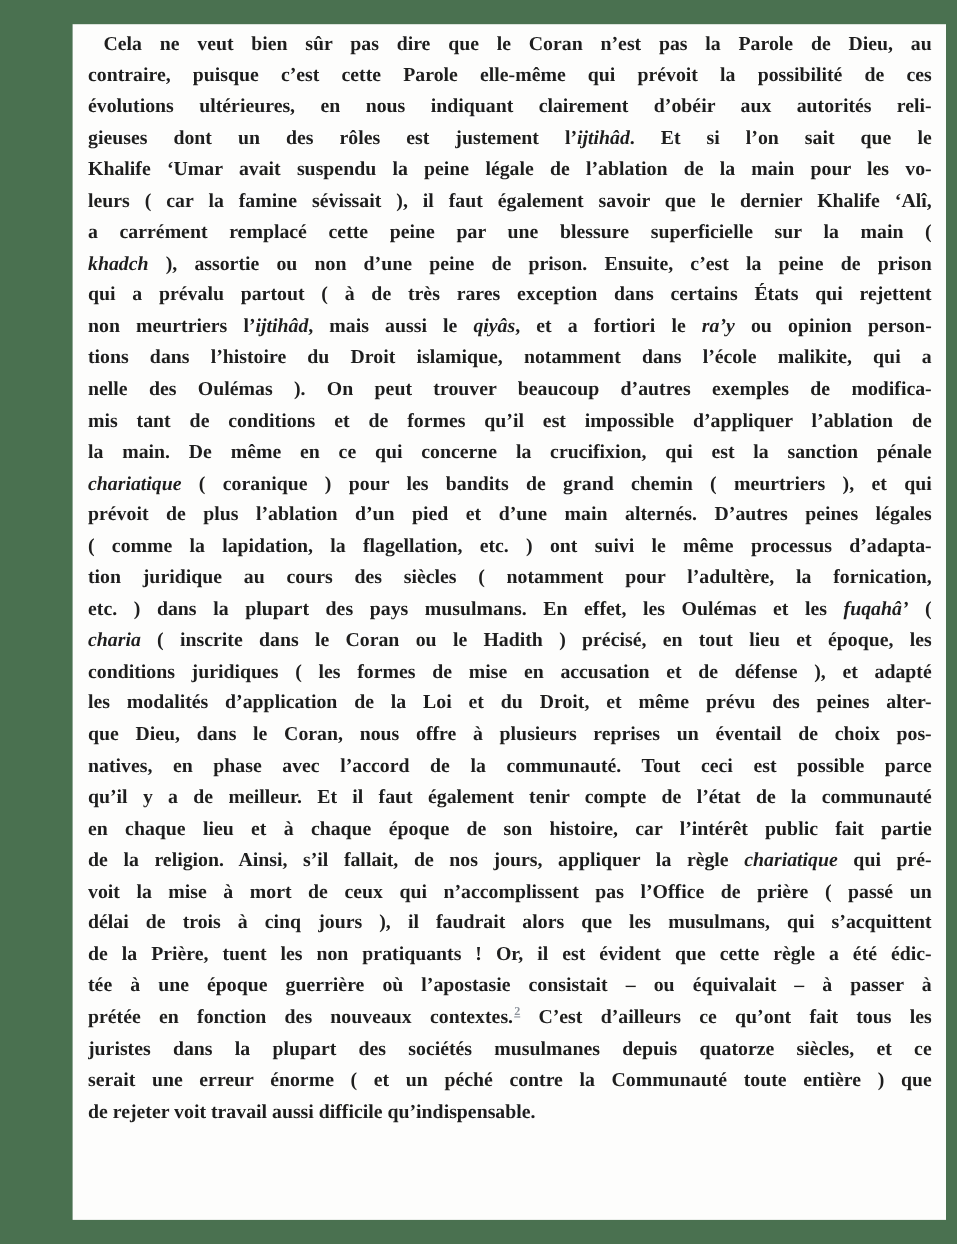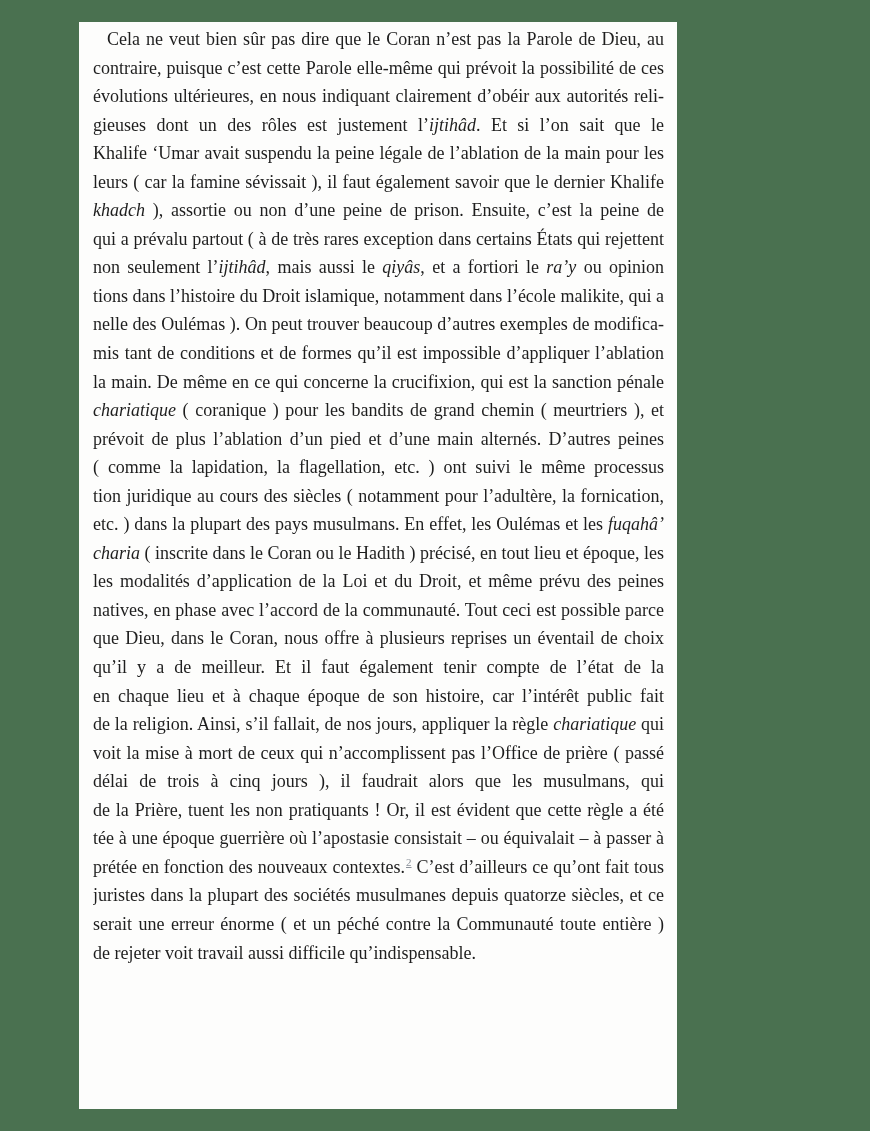--- a/index.html
+++ b/index.html
@@ -5,25 +5,26 @@
   html, body { margin: 0; padding: 0; }
   body {
     width: 870px;
     height: 1131px;
     position: relative;
     overflow: hidden;
     background: var(--bg, #4a7150);
   }
   .paper {
     position: absolute;
-    left: 79px;
+    left: 66px;
     top: 22px;
-    width: 598px;
+    width: 794px;
     height: 1087px;
     background: var(--paper, #fdfdfc);
+    font-weight: bold;
   }
   .text-block {
     padding: 3px 13px 0 14px;
     font-family: "Liberation Serif", serif;
     font-size: 18px;
     line-height: 28.55px;
     color: var(--ink, #1e1e1e);
     text-rendering: optimizeLegibility;
   }
   .line {
@@ -50,36 +51,38 @@
 <body>
 
 <div class="paper">
   <div class="text-block">
       <div class="line indent"><span class="">Cela ne veut bien sûr pas dire que le Coran n’est pas la Parole de Dieu, au</span></div>
       <div class="line"><span class="">contraire, puisque c’est cette Parole elle-même qui prévoit la possibilité de ces</span></div>
       <div class="line"><span class="">évolutions ultérieures, en nous indiquant clairement d’obéir aux autorités reli-</span></div>
       <div class="line"><span class="">gieuses dont un des rôles est justement l’</span><span class="it">ijtihâd</span><span class="">. Et si l’on sait que le</span></div>
       <div class="line"><span class="">Khalife ‘Umar avait suspendu la peine légale de l’ablation de la main pour les vo-</span></div>
       <div class="line"><span class="">leurs ( car la famine sévissait ), il faut également savoir que le dernier Khalife ‘Alî,</span></div>
+      <div class="line"><span class="">a carrément remplacé cette peine par une blessure superficielle sur la main (</span></div>
       <div class="line"><span class="it">khadch</span><span class=""> ), assortie ou non d’une peine de prison. Ensuite, c’est la peine de prison</span></div>
       <div class="line"><span class="">qui a prévalu partout ( à de très rares exception dans certains États qui rejettent</span></div>
-      <div class="line"><span class="">non seulement l’</span><span class="it">ijtihâd</span><span class="">, mais aussi le </span><span class="it">qiyâs</span><span class="">, et a fortiori le </span><span class="it">ra’y</span><span class=""> ou opinion person-</span></div>
+      <div class="line"><span class="">non meurtriers l’</span><span class="it">ijtihâd</span><span class="">, mais aussi le </span><span class="it">qiyâs</span><span class="">, et a fortiori le </span><span class="it">ra’y</span><span class=""> ou opinion person-</span></div>
       <div class="line"><span class="">tions dans l’histoire du Droit islamique, notamment dans l’école malikite, qui a</span></div>
       <div class="line"><span class="">nelle des Oulémas ). On peut trouver beaucoup d’autres exemples de modifica-</span></div>
       <div class="line"><span class="">mis tant de conditions et de formes qu’il est impossible d’appliquer l’ablation de</span></div>
       <div class="line"><span class="">la main. De même en ce qui concerne la crucifixion, qui est la sanction pénale</span></div>
       <div class="line"><span class="it">chariatique</span><span class=""> ( coranique ) pour les bandits de grand chemin ( meurtriers ), et qui</span></div>
       <div class="line"><span class="">prévoit de plus l’ablation d’un pied et d’une main alternés. D’autres peines légales</span></div>
       <div class="line"><span class="">( comme la lapidation, la flagellation, etc. ) ont suivi le même processus d’adapta-</span></div>
       <div class="line"><span class="">tion juridique au cours des siècles ( notamment pour l’adultère, la fornication,</span></div>
       <div class="line"><span class="">etc. ) dans la plupart des pays musulmans. En effet, les Oulémas et les </span><span class="it">fuqahâ’</span><span class=""> (</span></div>
       <div class="line"><span class="it">charia</span><span class=""> ( inscrite dans le Coran ou le Hadith ) précisé, en tout lieu et époque, les</span></div>
+      <div class="line"><span class="">conditions juridiques ( les formes de mise en accusation et de défense ), et adapté</span></div>
       <div class="line"><span class="">les modalités d’application de la Loi et du Droit, et même prévu des peines alter-</span></div>
+      <div class="line"><span class="">que Dieu, dans le Coran, nous offre à plusieurs reprises un éventail de choix pos-</span></div>
       <div class="line"><span class="">natives, en phase avec l’accord de la communauté. Tout ceci est possible parce</span></div>
-      <div class="line"><span class="">que Dieu, dans le Coran, nous offre à plusieurs reprises un éventail de choix pos-</span></div>
       <div class="line"><span class="">qu’il y a de meilleur. Et il faut également tenir compte de l’état de la communauté</span></div>
       <div class="line"><span class="">en chaque lieu et à chaque époque de son histoire, car l’intérêt public fait partie</span></div>
       <div class="line"><span class="">de la religion. Ainsi, s’il fallait, de nos jours, appliquer la règle </span><span class="it">chariatique</span><span class=""> qui pré-</span></div>
       <div class="line"><span class="">voit la mise à mort de ceux qui n’accomplissent pas l’Office de prière ( passé un</span></div>
       <div class="line"><span class="">délai de trois à cinq jours ), il faudrait alors que les musulmans, qui s’acquittent</span></div>
       <div class="line"><span class="">de la Prière, tuent les non pratiquants ! Or, il est évident que cette règle a été édic-</span></div>
       <div class="line"><span class="">tée à une époque guerrière où l’apostasie consistait – ou équivalait – à passer à</span></div>
       <div class="line"><span class="">prétée en fonction des nouveaux contextes.</span><sup class="footnote-ref">2</sup><span class=""> C’est d’ailleurs ce qu’ont fait tous les</span></div>
       <div class="line"><span class="">juristes dans la plupart des sociétés musulmanes depuis quatorze siècles, et ce</span></div>
       <div class="line"><span class="">serait une erreur énorme ( et un péché contre la Communauté toute entière ) que</span></div>

